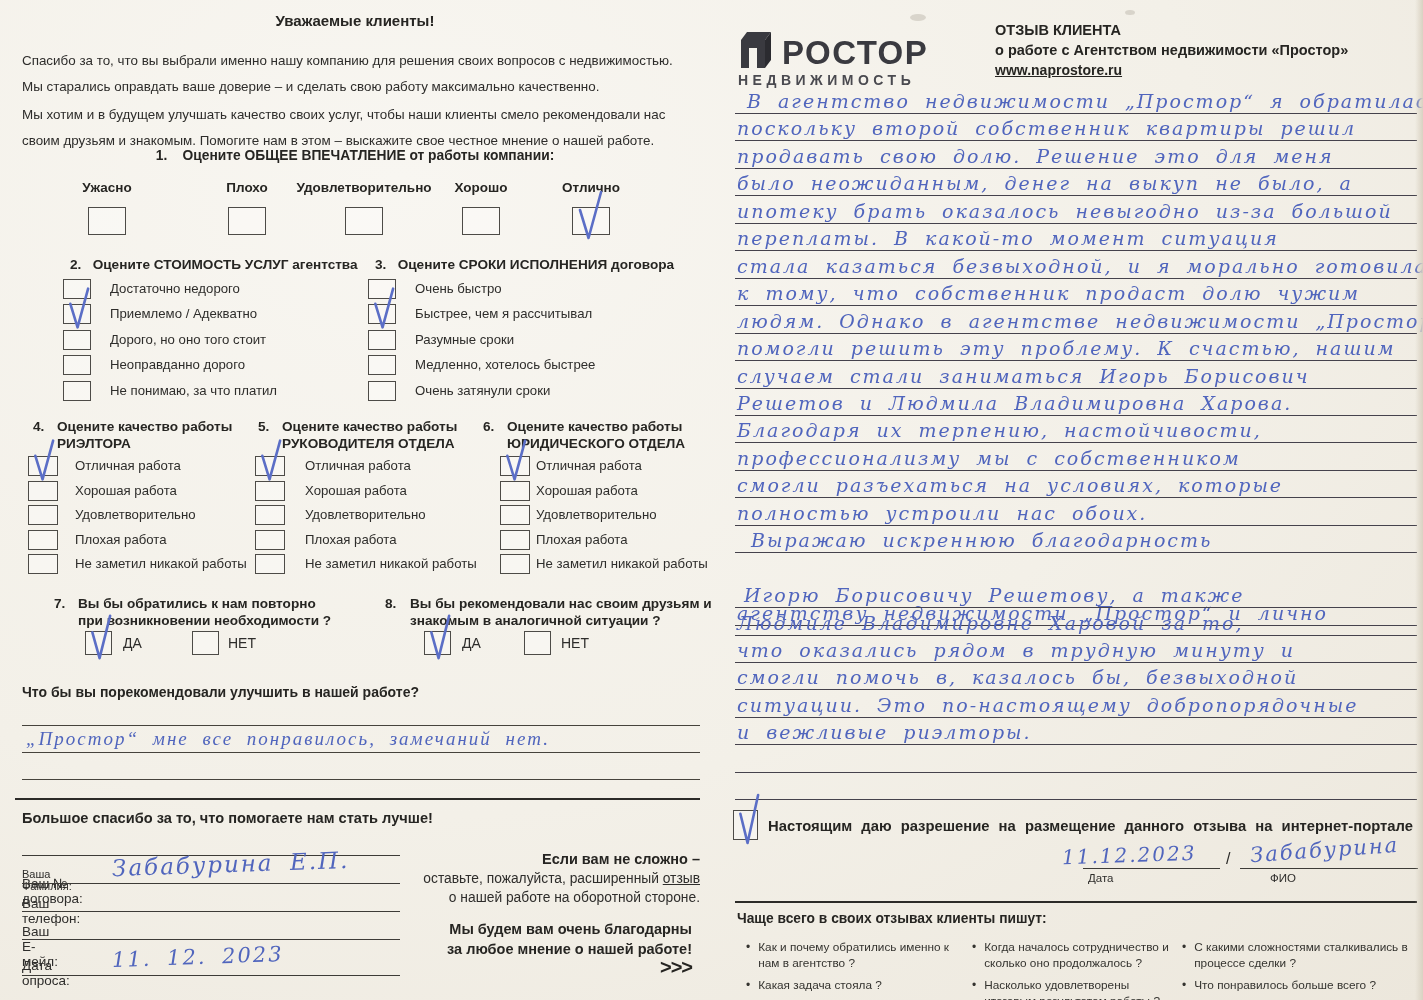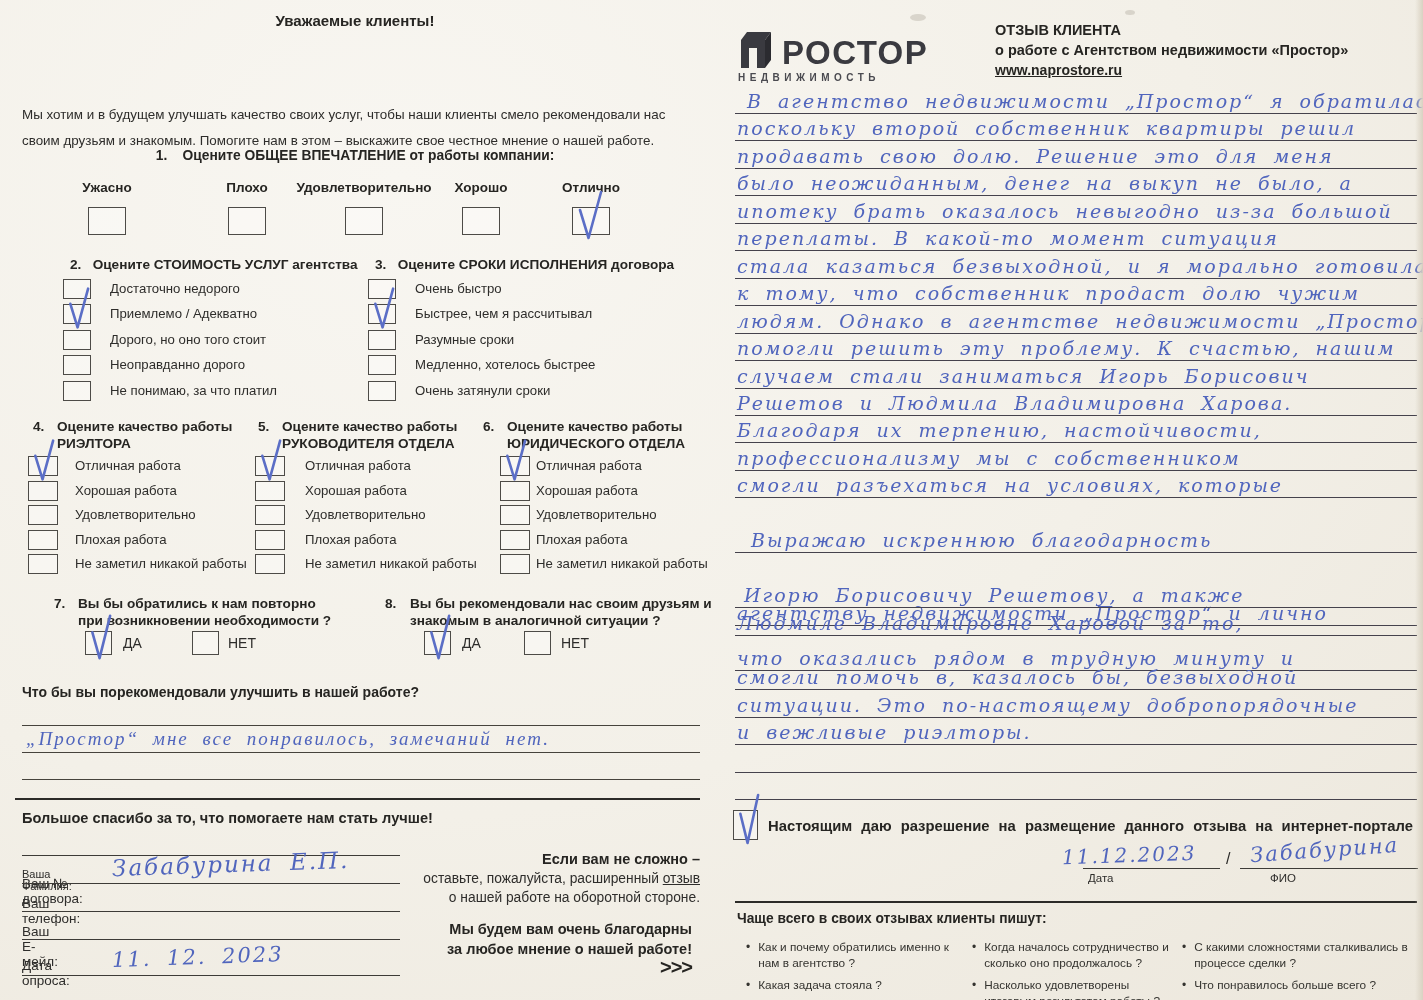--- a/index.html
+++ b/index.html
@@ -47,20 +47,21 @@
 </style>
 </head>
 <body>
 
 <div class="scan">
 
   <div class="page" id="page-left">
 
     <div class="abs t-center b" style="top:12px;font-size:15px;">Уважаемые клиенты!</div>
 
+    <div class="abs print" style="left:22px;top:48px;width:668px;font-size:13.4px;line-height:26px;">Спасибо за то, что вы выбрали именно нашу компанию для решения своих вопросов с недвижимостью. Мы старались оправдать ваше доверие – и сделать свою работу максимально качественно.</div>
     <div class="abs print" style="left:22px;top:102px;width:668px;font-size:13.4px;line-height:26px;">Мы хотим и в будущем улучшать качество своих услуг, чтобы наши клиенты смело рекомендовали нас своим друзьям и знакомым. Помогите нам в этом – выскажите свое честное мнение о нашей работе.</div>
 
     <div class="abs t-center" style="top:148px;font-size:13.8px;">
       <span class="b">1.</span>&nbsp;&nbsp;&nbsp;
       <span class="b">Оцените ОБЩЕЕ ВПЕЧАТЛЕНИЕ от работы компании:</span>
     </div>
     <div class="abs" id="q1-options" style="left:0;top:0;width:100%;height:100%;">
         <div class="abs b" style="left: 12px; top: 180px; width: 190px; text-align: center; font-size: 13.5px;">Ужасно</div>
         <div class="cb" style="left: 88px; top: 207px; width: 38px; height: 28px;"></div>
         <div class="abs b" style="left: 152px; top: 180px; width: 190px; text-align: center; font-size: 13.5px;">Плохо</div>
@@ -244,21 +245,21 @@
 
     <div class="abs" style="left:28px;top:26px;">
       <div style="display:flex;align-items:flex-end;">
         <svg width="42" height="42" viewBox="0 0 42 42" style="margin-right:2px;">
           <polygon points="9,6 33,6 27,14 3,14" fill="#3a3a40"></polygon>
           <polygon points="3,14 27,14 27,42 19,42 19,22 11,22 11,42 3,42" fill="#3a3a40"></polygon>
           <polygon points="27,14 33,6 33,34 27,42" fill="#2b2b30"></polygon>
         </svg>
         <span class="logo-text" id="logo-rest" style="font-size:33px;line-height:0.9;">РОСТОР</span>
       </div>
-      <div class="logo-text" style="font-size:10px;letter-spacing:4.5px;margin-top:4px;color:#4a4a50;">НЕДВИЖИМОСТЬ</div>
+      <div class="logo-text" style="font-size:14px;letter-spacing:4.5px;margin-top:4px;color:#4a4a50;">НЕДВИЖИМОСТЬ</div>
     </div>
 
     <div class="abs b" style="left:285px;top:22px;font-size:14.5px;">ОТЗЫВ КЛИЕНТА</div>
     <div class="abs b" style="left:285px;top:42px;font-size:14.5px;">о работе с Агентством недвижимости «Простор»</div>
     <a class="abs site" href="#" style="left:285px;top:62px;">www.naprostore.ru</a>
 
     <div class="smudge" style="left:200px;top:14px;width:16px;height:7px;"></div>
     <div class="smudge" style="left:415px;top:10px;width:10px;height:5px;"></div>
 
     <div class="abs" id="review-area" style="left:0;top:0;width:100%;height:100%;">
@@ -300,33 +301,36 @@
         </div>
         <div class="abs" style="left: 25px; top: 415.4px; width: 682px; height: 27px; border-bottom: 1.6px solid rgb(69, 66, 76);">
           <div class="hw" style="position: absolute; left: 2px; bottom: 1px; font-size: 19px;">Благодаря их терпению, настойчивости,</div>
         </div>
         <div class="abs" style="left: 25px; top: 442.85px; width: 682px; height: 27px; border-bottom: 1.6px solid rgb(69, 66, 76);">
           <div class="hw" style="position: absolute; left: 2px; bottom: 1px; font-size: 19px;">профессионализму мы с собственником</div>
         </div>
         <div class="abs" style="left: 25px; top: 470.3px; width: 682px; height: 27px; border-bottom: 1.6px solid rgb(69, 66, 76); text-align: right;">
           <div class="hw" style="position: absolute; left: 2px; bottom: 1px; font-size: 19px;">смогли разъехаться на условиях, которые</div>
         </div>
+        <div class="abs" style="left: 25px; top: 497.75px; width: 682px; height: 27px; border-bottom: 1.6px solid rgb(69, 66, 76);">
+          <div class="hw" style="position: absolute; left: 2px; bottom: 1px; font-size: 19px;">полностью устроили нас обоих.</div>
+        </div>
         <div class="abs" style="left: 25px; top: 525.2px; width: 682px; height: 27px; border-bottom: 1.6px solid rgb(69, 66, 76);">
           <div class="hw" style="position: absolute; left: 16px; bottom: 1px; font-size: 19px;">Выражаю искреннюю благодарность</div>
         </div>
         <div class="abs" style="left: 25px; top: 552.65px; width: 682px; height: 27px; border-bottom: 1.6px solid rgb(69, 66, 76); margin-top: 45px;">
           <div class="hw" style="position: absolute; left: 2px; bottom: 1px; font-size: 19px;">агентству недвижимости „Простор“ и лично</div>
         </div>
         <div class="abs" style="left: 25px; top: 580.1px; width: 682px; height: 27px; border-bottom: 1.6px solid rgb(69, 66, 76);">
           <div class="hw" style="position: absolute; left: 9px; bottom: 1px; font-size: 19px;">Игорю Борисовичу Решетову, а также</div>
         </div>
         <div class="abs" style="left: 25px; top: 607.55px; width: 682px; height: 27px; border-bottom: 1.6px solid rgb(69, 66, 76);">
           <div class="hw" style="position: absolute; left: 2px; bottom: 1px; font-size: 19px;">Людмиле Владимировне Харовой за то,</div>
         </div>
-        <div class="abs" style="left: 25px; top: 635px; width: 682px; height: 27px; border-bottom: 1.6px solid rgb(69, 66, 76); margin-top: 8px;">
+        <div class="abs" style="left: 25px; top: 635px; width: 682px; height: 27px; border-bottom: 1.6px solid rgb(69, 66, 76);">
           <div class="hw" style="position: absolute; left: 2px; bottom: 1px; font-size: 19px;">что оказались рядом в трудную минуту и</div>
         </div>
         <div class="abs" style="left: 25px; top: 662.45px; width: 682px; height: 27px; border-bottom: 1.6px solid rgb(69, 66, 76);">
           <div class="hw" style="position: absolute; left: 2px; bottom: 1px; font-size: 19px;">смогли помочь в, казалось бы, безвыходной</div>
         </div>
         <div class="abs" style="left: 25px; top: 689.9px; width: 682px; height: 27px; border-bottom: 1.6px solid rgb(69, 66, 76);">
           <div class="hw" style="position: absolute; left: 2px; bottom: 1px; font-size: 19px;">ситуации. Это по-настоящему добропорядочные</div>
         </div>
         <div class="abs" style="left: 25px; top: 717.35px; width: 682px; height: 27px; border-bottom: 1.6px solid rgb(69, 66, 76);">
           <div class="hw" style="position: absolute; left: 2px; bottom: 1px; font-size: 19px;">и вежливые риэлторы.</div>

